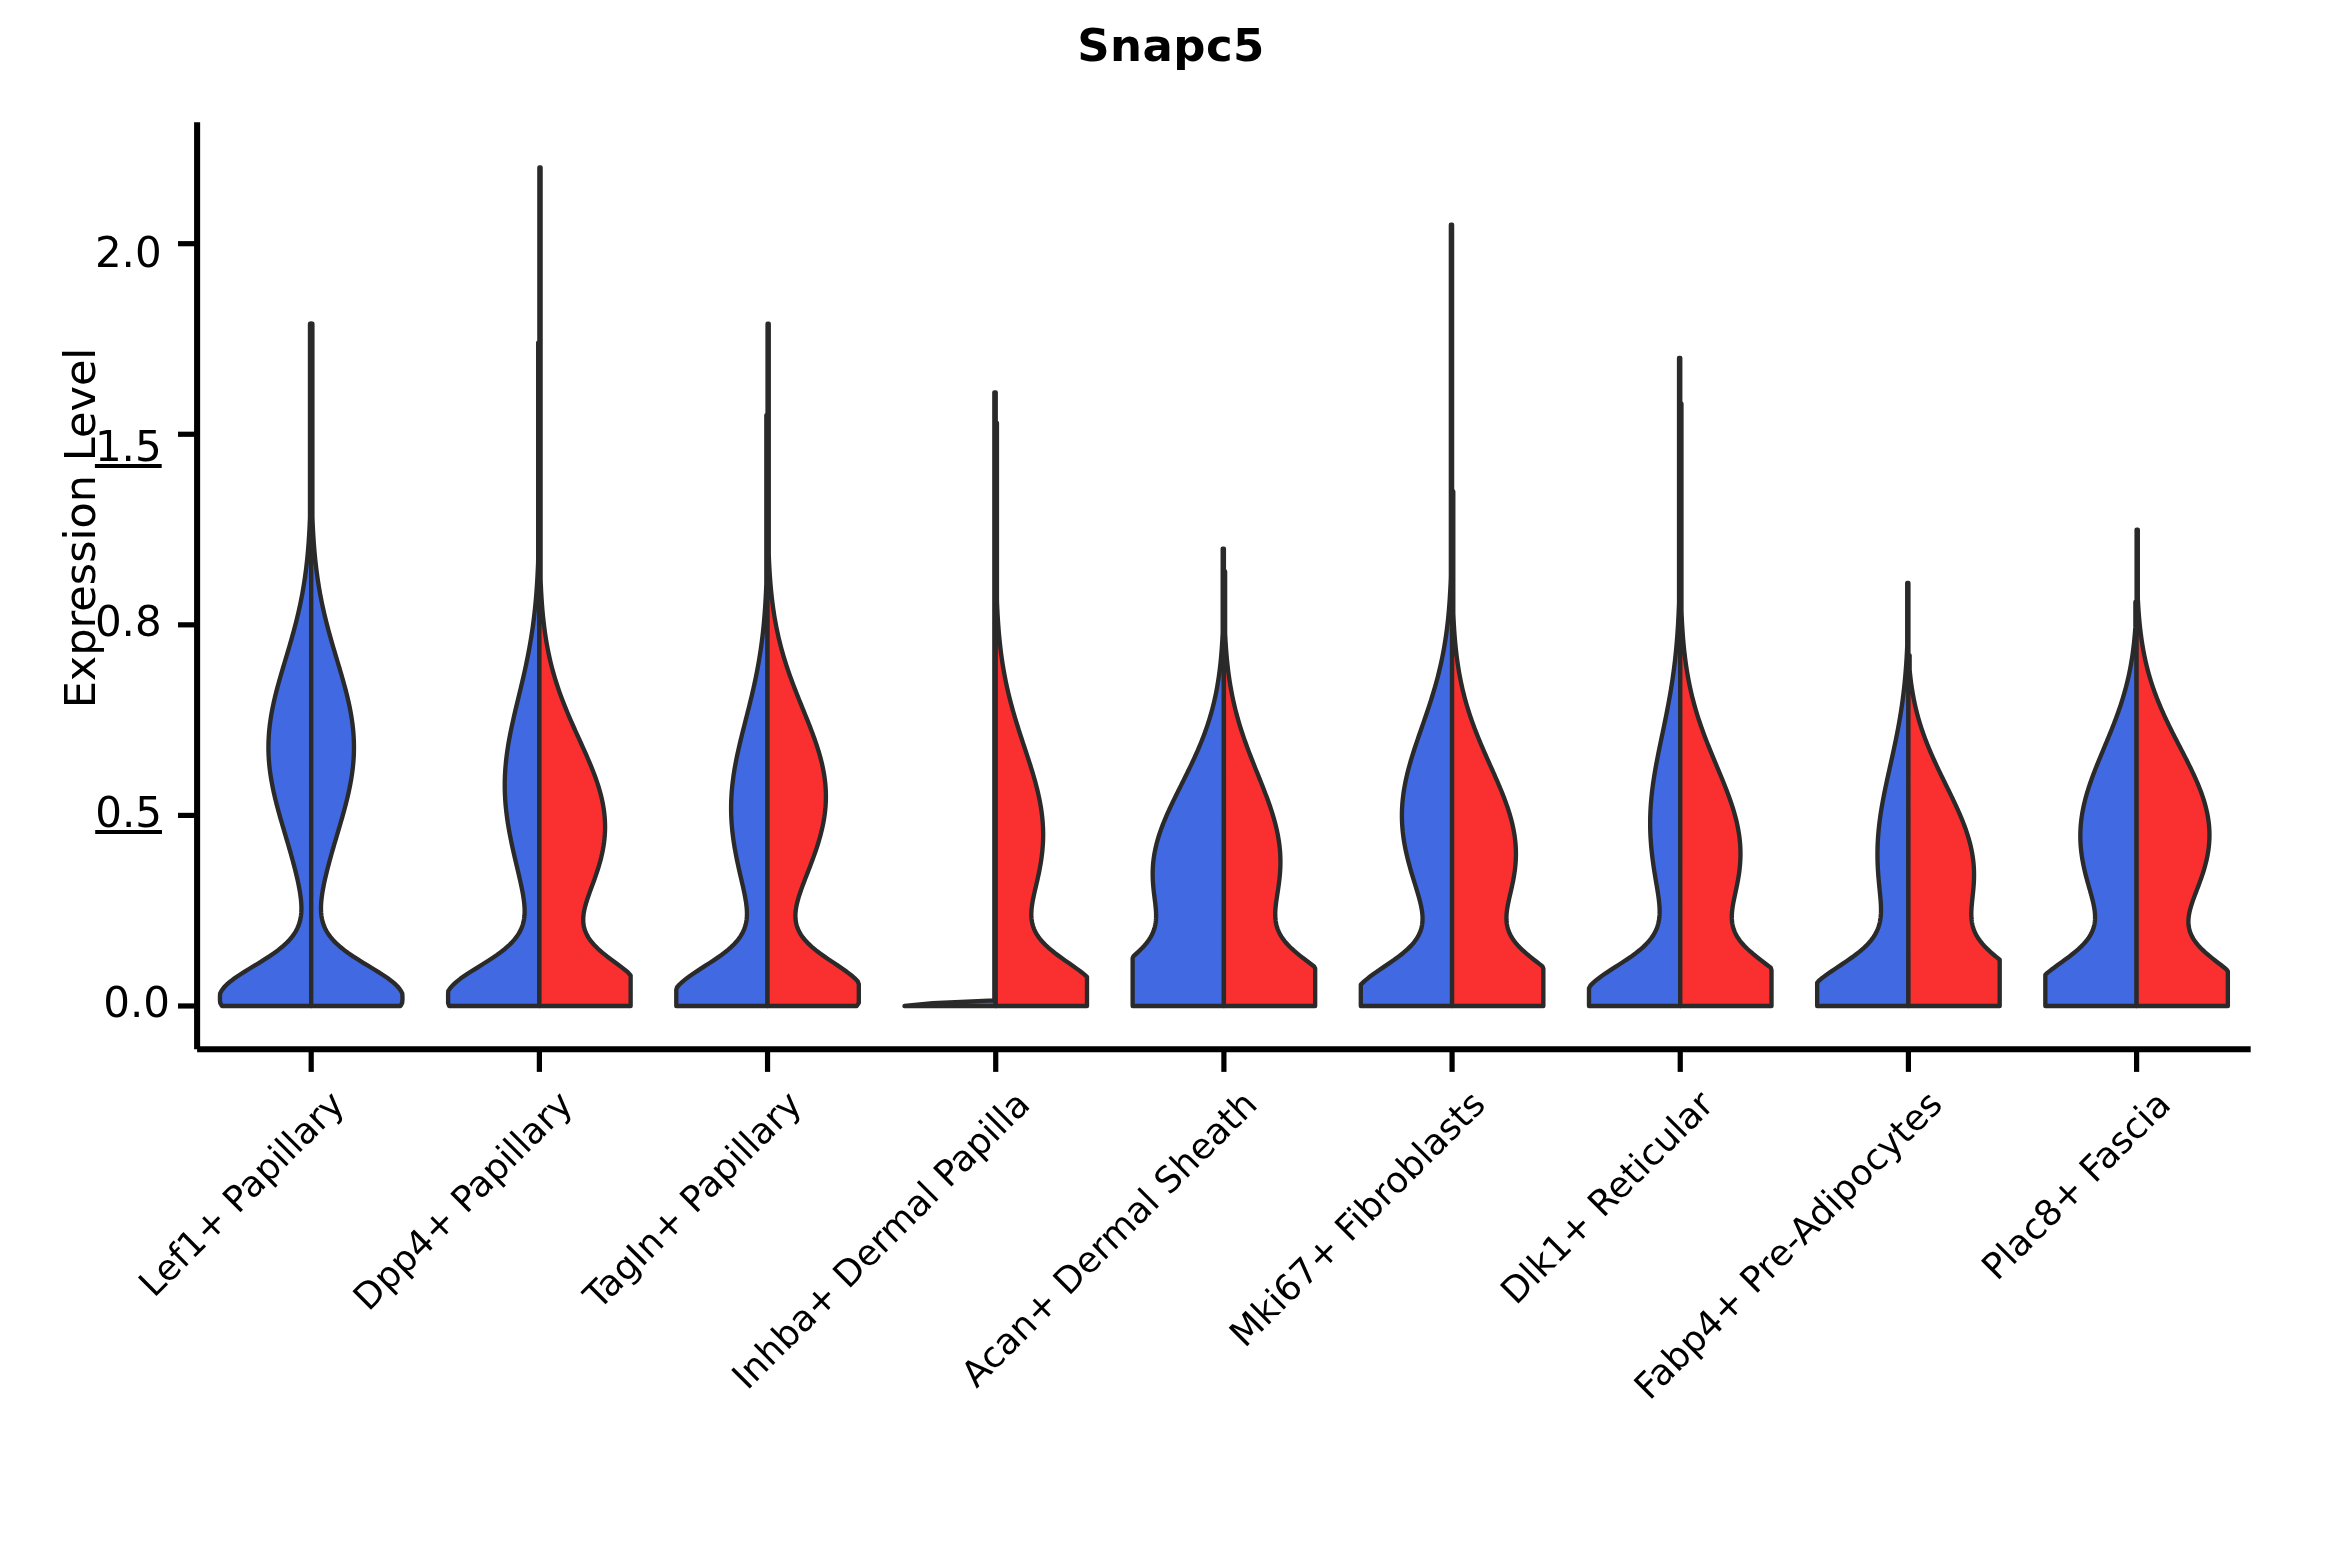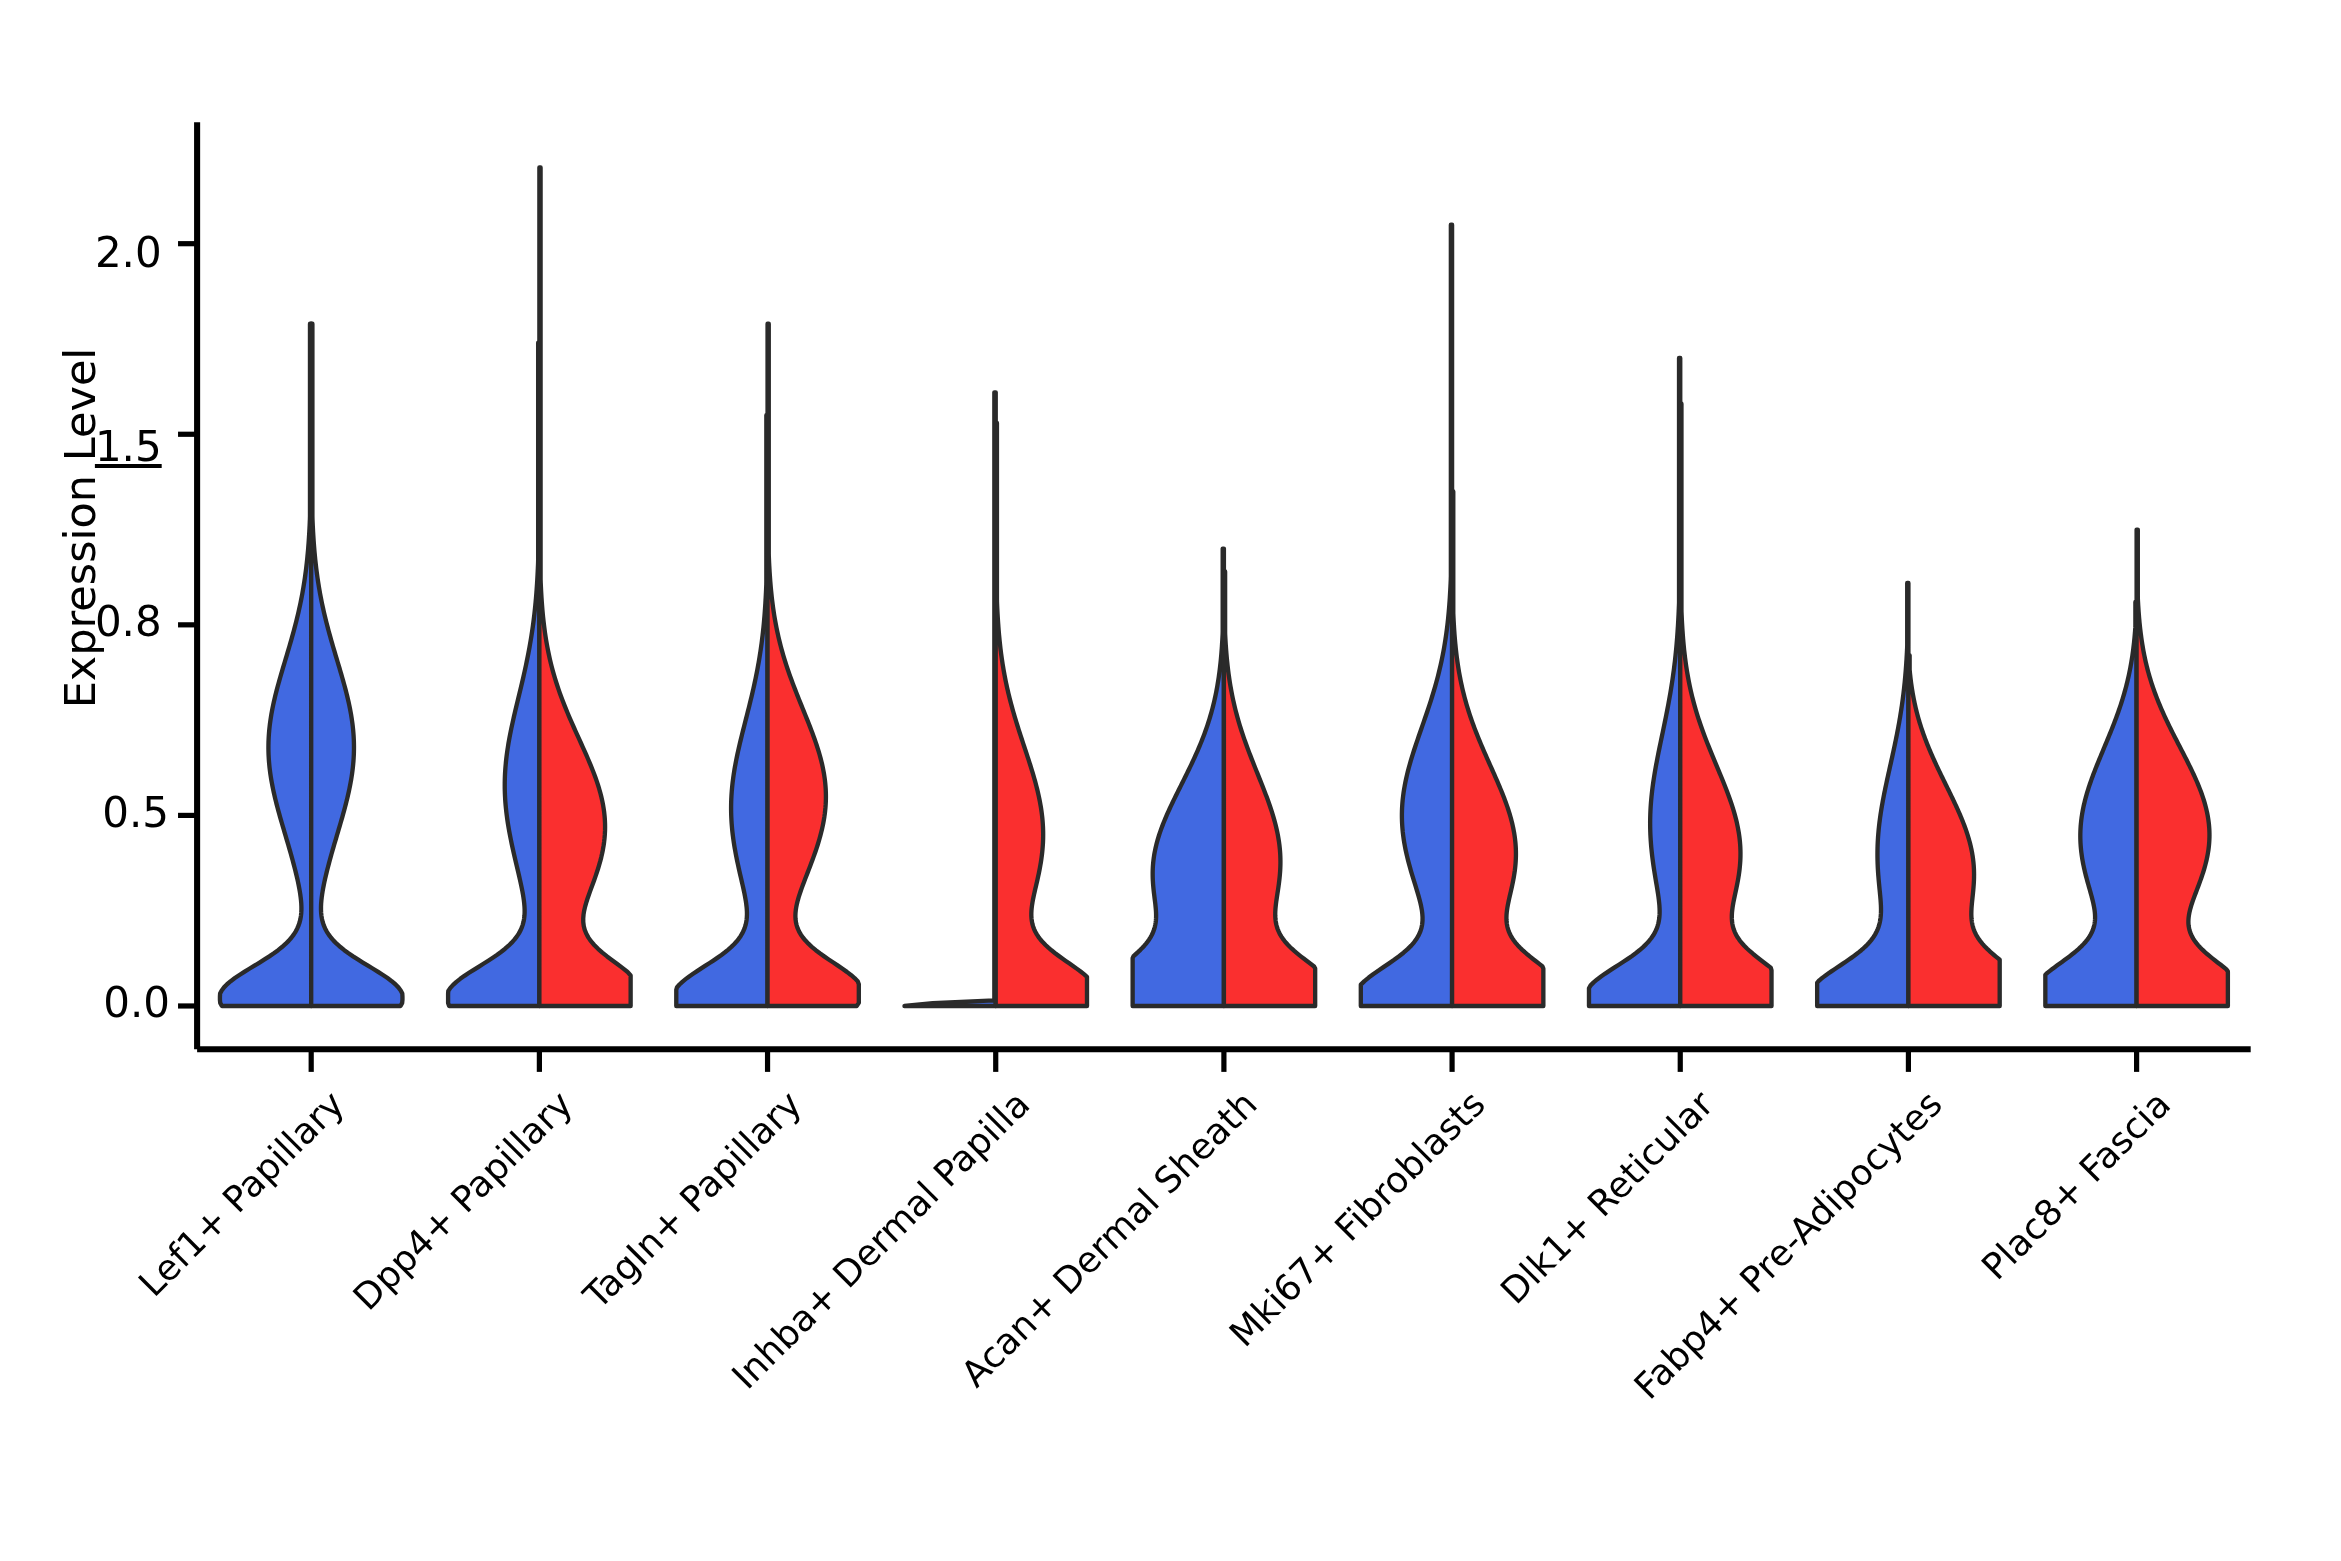--- a/index.html
+++ b/index.html
@@ -28,20 +28,21 @@
     transform:rotate(-45deg);
     text-align:right;
   }
   .xtick-wrap{position:absolute;}
 </style>
 </head>
 <body>
 
 <div id="root">
 
+  <div id="title">Snapc5</div>
 
   <div id="ylabel">Expression Level</div>
 
   <svg id="plot-svg" width="2342" height="1561" viewBox="0 0 2700 1800">
     <g id="violins-layer">
         <path d="M 358.55555555555554 1160 L 255.56 1160.00 L 253.64 1156.42 L 253.31 1152.85 L 253.31 1149.27 L 253.51 1145.70 L 255.34 1142.12 L 258.04 1138.54 L 261.54 1134.97 L 265.74 1131.39 L 270.52 1127.82 L 275.78 1124.24 L 281.38 1120.66 L 287.20 1117.09 L 293.11 1113.51 L 299.00 1109.94 L 304.75 1106.36 L 310.29 1102.79 L 315.52 1099.21 L 320.40 1095.63 L 324.87 1092.06 L 328.91 1088.48 L 332.50 1084.91 L 335.65 1081.33 L 338.35 1077.75 L 340.63 1074.18 L 342.51 1070.60 L 344.03 1067.03 L 345.21 1063.45 L 346.10 1059.87 L 346.71 1056.30 L 347.09 1052.72 L 347.26 1049.15 L 347.26 1045.57 L 347.11 1041.99 L 346.82 1038.42 L 346.43 1034.84 L 345.95 1031.27 L 345.38 1027.69 L 344.75 1024.11 L 344.06 1020.54 L 343.31 1016.96 L 342.53 1013.39 L 341.70 1009.81 L 340.84 1006.23 L 339.95 1002.66 L 339.04 999.08 L 338.09 995.51 L 337.13 991.93 L 336.14 988.36 L 335.14 984.78 L 334.12 981.20 L 333.09 977.63 L 332.05 974.05 L 331.00 970.48 L 329.95 966.90 L 328.89 963.32 L 327.83 959.75 L 326.77 956.17 L 325.71 952.60 L 324.67 949.02 L 323.63 945.44 L 322.61 941.87 L 321.61 938.29 L 320.62 934.72 L 319.66 931.14 L 318.72 927.56 L 317.81 923.99 L 316.93 920.41 L 316.09 916.84 L 315.29 913.26 L 314.52 909.68 L 313.80 906.11 L 313.12 902.53 L 312.49 898.96 L 311.91 895.38 L 311.38 891.81 L 310.91 888.23 L 310.49 884.65 L 310.13 881.08 L 309.83 877.50 L 309.59 873.93 L 309.41 870.35 L 309.29 866.77 L 309.23 863.20 L 309.24 859.62 L 309.31 856.05 L 309.44 852.47 L 309.63 848.89 L 309.88 845.32 L 310.19 841.74 L 310.56 838.17 L 310.99 834.59 L 311.48 831.01 L 312.02 827.44 L 312.61 823.86 L 313.25 820.29 L 313.94 816.71 L 314.67 813.13 L 315.45 809.56 L 316.27 805.98 L 317.12 802.41 L 318.01 798.83 L 318.93 795.25 L 319.88 791.68 L 320.85 788.10 L 321.85 784.53 L 322.87 780.95 L 323.90 777.38 L 324.95 773.80 L 326.00 770.22 L 327.07 766.65 L 328.14 763.07 L 329.21 759.50 L 330.28 755.92 L 331.34 752.34 L 332.40 748.77 L 333.45 745.19 L 334.49 741.62 L 335.52 738.04 L 336.53 734.46 L 337.52 730.89 L 338.50 727.31 L 339.45 723.74 L 340.39 720.16 L 341.30 716.58 L 342.19 713.01 L 343.05 709.43 L 343.88 705.86 L 344.69 702.28 L 345.47 698.70 L 346.23 695.13 L 346.95 691.55 L 347.65 687.98 L 348.32 684.40 L 348.96 680.83 L 349.57 677.25 L 350.16 673.67 L 350.72 670.10 L 351.25 666.52 L 351.75 662.95 L 352.23 659.37 L 352.68 655.79 L 353.11 652.22 L 353.51 648.64 L 353.89 645.07 L 354.25 641.49 L 354.58 637.91 L 354.90 634.34 L 355.19 630.76 L 355.47 627.19 L 355.72 623.61 L 355.96 620.03 L 356.18 616.46 L 356.39 612.88 L 356.58 609.31 L 356.76 605.73 L 356.92 602.15 L 357.07 598.58 L 357.16 595.00 L 357.16 591.43 L 357.16 587.85 L 357.16 584.27 L 357.16 580.70 L 357.16 577.12 L 357.16 573.55 L 357.16 569.97 L 357.16 566.40 L 357.16 562.82 L 357.16 559.24 L 357.16 555.67 L 357.16 552.09 L 357.16 548.52 L 357.16 544.94 L 357.16 541.36 L 357.16 537.79 L 357.16 534.21 L 357.16 530.64 L 357.16 527.06 L 357.16 523.48 L 357.16 519.91 L 357.16 516.33 L 357.16 512.76 L 357.16 509.18 L 357.16 505.60 L 357.16 502.03 L 357.16 498.45 L 357.16 494.88 L 357.16 491.30 L 357.16 487.72 L 357.16 484.15 L 357.16 480.57 L 357.16 477.00 L 357.16 473.42 L 357.16 469.85 L 357.16 466.27 L 357.16 462.69 L 357.16 459.12 L 357.16 455.54 L 357.16 451.97 L 357.16 448.39 L 357.16 444.81 L 357.16 441.24 L 357.16 437.66 L 357.16 434.09 L 357.16 430.51 L 357.16 426.93 L 357.16 423.36 L 357.16 419.78 L 357.16 416.21 L 357.16 412.63 L 357.16 409.05 L 357.16 405.48 L 357.16 401.90 L 357.16 398.33 L 357.16 394.75 L 357.16 391.17 L 357.16 387.60 L 357.16 384.02 L 357.16 380.45 L 357.16 376.87 L 357.16 373.29 L 358.56 373.29 L 358.56 373.29 L 358.56 1160.00 Z" fill="#4169E1" stroke="#2A2A2A" stroke-width="5" stroke-linejoin="round" stroke-linecap="round"></path>
         <path d="M 358.55555555555554 1160 L 461.55 1160.00 L 463.47 1156.42 L 463.80 1152.85 L 463.80 1149.27 L 463.60 1145.70 L 461.77 1142.12 L 459.07 1138.54 L 455.57 1134.97 L 451.37 1131.39 L 446.59 1127.82 L 441.33 1124.24 L 435.73 1120.66 L 429.91 1117.09 L 424.00 1113.51 L 418.12 1109.94 L 412.36 1106.36 L 406.82 1102.79 L 401.59 1099.21 L 396.71 1095.63 L 392.24 1092.06 L 388.20 1088.48 L 384.61 1084.91 L 381.47 1081.33 L 378.76 1077.75 L 376.48 1074.18 L 374.60 1070.60 L 373.08 1067.03 L 371.90 1063.45 L 371.02 1059.87 L 370.40 1056.30 L 370.02 1052.72 L 369.85 1049.15 L 369.85 1045.57 L 370.00 1041.99 L 370.29 1038.42 L 370.68 1034.84 L 371.16 1031.27 L 371.73 1027.69 L 372.36 1024.11 L 373.05 1020.54 L 373.80 1016.96 L 374.58 1013.39 L 375.41 1009.81 L 376.27 1006.23 L 377.16 1002.66 L 378.08 999.08 L 379.02 995.51 L 379.98 991.93 L 380.97 988.36 L 381.97 984.78 L 382.99 981.20 L 384.02 977.63 L 385.06 974.05 L 386.11 970.48 L 387.17 966.90 L 388.22 963.32 L 389.28 959.75 L 390.34 956.17 L 391.40 952.60 L 392.44 949.02 L 393.48 945.44 L 394.50 941.87 L 395.50 938.29 L 396.49 934.72 L 397.45 931.14 L 398.39 927.56 L 399.30 923.99 L 400.18 920.41 L 401.02 916.84 L 401.82 913.26 L 402.59 909.68 L 403.31 906.11 L 403.99 902.53 L 404.62 898.96 L 405.20 895.38 L 405.73 891.81 L 406.20 888.23 L 406.62 884.65 L 406.98 881.08 L 407.28 877.50 L 407.52 873.93 L 407.70 870.35 L 407.82 866.77 L 407.88 863.20 L 407.87 859.62 L 407.80 856.05 L 407.67 852.47 L 407.48 848.89 L 407.23 845.32 L 406.92 841.74 L 406.55 838.17 L 406.12 834.59 L 405.63 831.01 L 405.10 827.44 L 404.50 823.86 L 403.86 820.29 L 403.17 816.71 L 402.44 813.13 L 401.66 809.56 L 400.85 805.98 L 399.99 802.41 L 399.10 798.83 L 398.18 795.25 L 397.23 791.68 L 396.26 788.10 L 395.26 784.53 L 394.24 780.95 L 393.21 777.38 L 392.16 773.80 L 391.11 770.22 L 390.04 766.65 L 388.97 763.07 L 387.90 759.50 L 386.83 755.92 L 385.77 752.34 L 384.71 748.77 L 383.66 745.19 L 382.62 741.62 L 381.59 738.04 L 380.58 734.46 L 379.59 730.89 L 378.61 727.31 L 377.66 723.74 L 376.72 720.16 L 375.81 716.58 L 374.92 713.01 L 374.06 709.43 L 373.23 705.86 L 372.42 702.28 L 371.64 698.70 L 370.88 695.13 L 370.16 691.55 L 369.46 687.98 L 368.79 684.40 L 368.15 680.83 L 367.54 677.25 L 366.95 673.67 L 366.39 670.10 L 365.86 666.52 L 365.36 662.95 L 364.88 659.37 L 364.43 655.79 L 364.00 652.22 L 363.60 648.64 L 363.22 645.07 L 362.86 641.49 L 362.53 637.91 L 362.21 634.34 L 361.92 630.76 L 361.64 627.19 L 361.39 623.61 L 361.15 620.03 L 360.93 616.46 L 360.72 612.88 L 360.53 609.31 L 360.35 605.73 L 360.19 602.15 L 360.04 598.58 L 359.96 595.00 L 359.96 591.43 L 359.96 587.85 L 359.96 584.27 L 359.96 580.70 L 359.96 577.12 L 359.96 573.55 L 359.96 569.97 L 359.96 566.40 L 359.96 562.82 L 359.96 559.24 L 359.96 555.67 L 359.96 552.09 L 359.96 548.52 L 359.96 544.94 L 359.96 541.36 L 359.96 537.79 L 359.96 534.21 L 359.96 530.64 L 359.96 527.06 L 359.96 523.48 L 359.96 519.91 L 359.96 516.33 L 359.96 512.76 L 359.96 509.18 L 359.96 505.60 L 359.96 502.03 L 359.96 498.45 L 359.96 494.88 L 359.96 491.30 L 359.96 487.72 L 359.96 484.15 L 359.96 480.57 L 359.96 477.00 L 359.96 473.42 L 359.96 469.85 L 359.96 466.27 L 359.96 462.69 L 359.96 459.12 L 359.96 455.54 L 359.96 451.97 L 359.96 448.39 L 359.96 444.81 L 359.96 441.24 L 359.96 437.66 L 359.96 434.09 L 359.96 430.51 L 359.96 426.93 L 359.96 423.36 L 359.96 419.78 L 359.96 416.21 L 359.96 412.63 L 359.96 409.05 L 359.96 405.48 L 359.96 401.90 L 359.96 398.33 L 359.96 394.75 L 359.96 391.17 L 359.96 387.60 L 359.96 384.02 L 359.96 380.45 L 359.96 376.87 L 359.96 373.29 L 358.56 373.29 L 358.56 373.29 L 358.56 1160.00 Z" fill="#4169E1" stroke="#2A2A2A" stroke-width="5" stroke-linejoin="round" stroke-linecap="round"></path>
         <path d="M 621.6666666666666 1160 L 517.63 1160.00 L 516.42 1156.52 L 516.42 1153.05 L 516.42 1149.57 L 516.42 1146.10 L 516.64 1142.62 L 519.03 1139.14 L 522.18 1135.67 L 526.01 1132.19 L 530.41 1128.72 L 535.28 1125.24 L 540.51 1121.76 L 545.97 1118.29 L 551.55 1114.81 L 557.14 1111.34 L 562.64 1107.86 L 567.96 1104.38 L 573.03 1100.91 L 577.78 1097.43 L 582.17 1093.96 L 586.15 1090.48 L 589.72 1087.00 L 592.86 1083.53 L 595.57 1080.05 L 597.88 1076.57 L 599.79 1073.10 L 601.34 1069.62 L 602.55 1066.15 L 603.46 1062.67 L 604.09 1059.19 L 604.48 1055.72 L 604.66 1052.24 L 604.65 1048.77 L 604.49 1045.29 L 604.20 1041.81 L 603.80 1038.34 L 603.30 1034.86 L 602.73 1031.39 L 602.10 1027.91 L 601.41 1024.43 L 600.69 1020.96 L 599.94 1017.48 L 599.16 1014.01 L 598.37 1010.53 L 597.56 1007.05 L 596.75 1003.58 L 595.93 1000.10 L 595.11 996.63 L 594.29 993.15 L 593.48 989.67 L 592.68 986.20 L 591.89 982.72 L 591.11 979.25 L 590.35 975.77 L 589.61 972.29 L 588.89 968.82 L 588.19 965.34 L 587.52 961.87 L 586.87 958.39 L 586.26 954.91 L 585.68 951.44 L 585.13 947.96 L 584.62 944.49 L 584.14 941.01 L 583.70 937.53 L 583.31 934.06 L 582.95 930.58 L 582.64 927.10 L 582.37 923.63 L 582.15 920.15 L 581.97 916.68 L 581.84 913.20 L 581.76 909.72 L 581.73 906.25 L 581.74 902.77 L 581.80 899.30 L 581.91 895.82 L 582.06 892.34 L 582.26 888.87 L 582.50 885.39 L 582.80 881.92 L 583.13 878.44 L 583.51 874.96 L 583.93 871.49 L 584.38 868.01 L 584.88 864.54 L 585.42 861.06 L 585.98 857.58 L 586.59 854.11 L 587.22 850.63 L 587.88 847.16 L 588.57 843.68 L 589.28 840.20 L 590.02 836.73 L 590.78 833.25 L 591.55 829.78 L 592.34 826.30 L 593.15 822.82 L 593.96 819.35 L 594.79 815.87 L 595.62 812.40 L 596.46 808.92 L 597.29 805.44 L 598.13 801.97 L 598.97 798.49 L 599.81 795.02 L 600.64 791.54 L 601.46 788.06 L 602.27 784.59 L 603.08 781.11 L 603.87 777.63 L 604.65 774.16 L 605.41 770.68 L 606.16 767.21 L 606.90 763.73 L 607.61 760.25 L 608.31 756.78 L 608.99 753.30 L 609.65 749.83 L 610.29 746.35 L 610.90 742.87 L 611.50 739.40 L 612.08 735.92 L 612.63 732.45 L 613.16 728.97 L 613.68 725.49 L 614.17 722.02 L 614.63 718.54 L 615.08 715.07 L 615.51 711.59 L 615.92 708.11 L 616.30 704.64 L 616.67 701.16 L 617.02 697.69 L 617.35 694.21 L 617.66 690.73 L 617.95 687.26 L 618.23 683.78 L 618.49 680.31 L 618.73 676.83 L 618.96 673.35 L 619.17 669.88 L 619.37 666.40 L 619.56 662.93 L 619.73 659.45 L 619.90 655.97 L 620.05 652.50 L 620.19 649.02 L 620.27 645.55 L 620.27 642.07 L 620.27 638.59 L 620.27 635.12 L 620.27 631.64 L 620.27 628.17 L 620.27 624.69 L 620.27 621.21 L 620.27 617.74 L 620.27 614.26 L 620.27 610.78 L 620.27 607.31 L 620.27 603.83 L 620.27 600.36 L 620.27 596.88 L 620.27 593.40 L 620.27 589.93 L 620.27 586.45 L 620.27 582.98 L 620.27 579.50 L 620.27 576.02 L 620.27 572.55 L 620.27 569.07 L 620.27 565.60 L 620.27 562.12 L 620.27 558.64 L 620.27 555.17 L 620.27 551.69 L 620.27 548.22 L 620.27 544.74 L 620.27 541.26 L 620.27 537.79 L 620.27 534.31 L 620.27 530.84 L 620.27 527.36 L 620.27 523.88 L 620.27 520.41 L 620.27 516.93 L 620.27 513.46 L 620.27 509.98 L 620.27 506.50 L 620.27 503.03 L 620.27 499.55 L 620.27 496.08 L 620.27 492.60 L 620.27 489.12 L 620.27 485.65 L 620.27 482.17 L 620.27 478.70 L 620.27 475.22 L 620.27 471.74 L 620.27 468.27 L 620.27 464.79 L 620.27 461.31 L 620.27 457.84 L 620.27 454.36 L 620.27 450.89 L 620.27 447.41 L 620.27 443.93 L 620.27 440.46 L 620.27 436.98 L 620.27 433.51 L 620.27 430.03 L 620.27 426.55 L 620.27 423.08 L 620.27 419.60 L 620.27 416.13 L 620.27 412.65 L 620.27 409.17 L 620.27 405.70 L 620.27 402.22 L 620.27 398.75 L 620.27 395.27 L 621.67 395.27 L 621.67 395.27 L 621.67 1160.00 Z" fill="#4169E1" stroke="#2A2A2A" stroke-width="5" stroke-linejoin="round" stroke-linecap="round"></path>
         <path d="M 621.6666666666666 1160 L 726.91 1160.00 L 726.91 1155.61 L 726.91 1151.21 L 726.91 1146.82 L 726.91 1142.42 L 726.91 1138.03 L 726.91 1133.63 L 726.91 1129.23 L 726.91 1124.84 L 723.06 1120.44 L 717.42 1116.05 L 711.51 1111.65 L 705.56 1107.26 L 699.76 1102.87 L 694.29 1098.47 L 689.30 1094.08 L 684.90 1089.68 L 681.14 1085.29 L 678.07 1080.89 L 675.68 1076.49 L 673.95 1072.10 L 672.84 1067.70 L 672.29 1063.31 L 672.24 1058.91 L 672.60 1054.52 L 673.32 1050.13 L 674.32 1045.73 L 675.54 1041.34 L 676.93 1036.94 L 678.43 1032.55 L 680.01 1028.15 L 681.62 1023.75 L 683.24 1019.36 L 684.84 1014.97 L 686.39 1010.57 L 687.89 1006.17 L 689.31 1001.78 L 690.64 997.38 L 691.88 992.99 L 693.01 988.60 L 694.02 984.20 L 694.91 979.80 L 695.67 975.41 L 696.30 971.01 L 696.80 966.62 L 697.15 962.22 L 697.37 957.83 L 697.44 953.43 L 697.36 949.04 L 697.15 944.64 L 696.79 940.25 L 696.29 935.86 L 695.66 931.46 L 694.89 927.07 L 694.00 922.67 L 692.98 918.27 L 691.84 913.88 L 690.59 909.49 L 689.23 905.09 L 687.78 900.69 L 686.23 896.30 L 684.60 891.90 L 682.90 887.51 L 681.13 883.12 L 679.30 878.72 L 677.42 874.32 L 675.50 869.93 L 673.55 865.53 L 671.57 861.14 L 669.58 856.74 L 667.58 852.35 L 665.58 847.95 L 663.59 843.56 L 661.61 839.16 L 659.66 834.77 L 657.73 830.38 L 655.83 825.98 L 653.98 821.59 L 652.16 817.19 L 650.40 812.79 L 648.68 808.40 L 647.02 804.00 L 645.41 799.61 L 643.87 795.21 L 642.38 790.82 L 640.96 786.42 L 639.60 782.03 L 638.31 777.63 L 637.08 773.24 L 635.91 768.85 L 634.81 764.45 L 633.77 760.06 L 632.79 755.66 L 631.87 751.26 L 631.01 746.87 L 630.20 742.47 L 629.45 738.08 L 628.75 733.68 L 628.10 729.29 L 627.50 724.89 L 626.95 720.50 L 626.44 716.11 L 625.97 711.71 L 625.54 707.32 L 625.14 702.92 L 624.78 698.52 L 624.46 694.13 L 624.16 689.73 L 623.89 685.34 L 623.64 680.94 L 623.42 676.55 L 623.22 672.15 L 623.07 667.76 L 623.07 663.37 L 623.07 658.97 L 623.07 654.57 L 623.07 650.18 L 623.07 645.78 L 623.07 641.39 L 623.07 636.99 L 623.07 632.60 L 623.07 628.20 L 623.07 623.81 L 623.07 619.41 L 623.07 615.02 L 623.07 610.62 L 623.07 606.23 L 623.07 601.84 L 623.07 597.44 L 623.07 593.04 L 623.07 588.65 L 623.07 584.25 L 623.07 579.86 L 623.07 575.46 L 623.07 571.07 L 623.07 566.67 L 623.07 562.28 L 623.07 557.88 L 623.07 553.49 L 623.07 549.09 L 623.07 544.70 L 623.07 540.30 L 623.07 535.91 L 623.07 531.51 L 623.07 527.12 L 623.07 522.73 L 623.07 518.33 L 623.07 513.93 L 623.07 509.54 L 623.07 505.14 L 623.07 500.75 L 623.07 496.35 L 623.07 491.96 L 623.07 487.56 L 623.07 483.17 L 623.07 478.77 L 623.07 474.38 L 623.07 469.99 L 623.07 465.59 L 623.07 461.19 L 623.07 456.80 L 623.07 452.40 L 623.07 448.01 L 623.07 443.61 L 623.07 439.22 L 623.07 434.82 L 623.07 430.43 L 623.07 426.04 L 623.07 421.64 L 623.07 417.24 L 623.07 412.85 L 623.07 408.46 L 623.07 404.06 L 623.07 399.66 L 623.07 395.27 L 623.07 390.88 L 623.07 386.48 L 623.07 382.08 L 623.07 377.69 L 623.07 373.29 L 623.07 368.90 L 623.07 364.50 L 623.07 360.11 L 623.07 355.71 L 623.07 351.32 L 623.07 346.92 L 623.07 342.53 L 623.07 338.13 L 623.07 333.74 L 623.07 329.34 L 623.07 324.95 L 623.07 320.55 L 623.07 316.16 L 623.07 311.76 L 623.07 307.37 L 623.07 302.97 L 623.07 298.58 L 623.07 294.18 L 623.07 289.79 L 623.07 285.39 L 623.07 281.00 L 623.07 276.60 L 623.07 272.21 L 623.07 267.81 L 623.07 263.42 L 623.07 259.02 L 623.07 254.63 L 623.07 250.23 L 623.07 245.84 L 623.07 241.45 L 623.07 237.05 L 623.07 232.65 L 623.07 228.26 L 623.07 223.87 L 623.07 219.47 L 623.07 215.07 L 623.07 210.68 L 623.07 206.29 L 623.07 201.89 L 623.07 197.49 L 623.07 193.10 L 621.67 193.10 L 621.67 193.10 L 621.67 1160.00 Z" fill="#FA2F2F" stroke="#2A2A2A" stroke-width="5" stroke-linejoin="round" stroke-linecap="round"></path>
         <path d="M 884.7777777777777 1160 L 779.53 1160.00 L 779.53 1156.90 L 779.53 1153.81 L 779.53 1150.71 L 779.53 1147.61 L 779.53 1144.52 L 779.53 1141.42 L 780.42 1138.32 L 783.22 1135.23 L 786.53 1132.13 L 790.30 1129.04 L 794.44 1125.94 L 798.88 1122.84 L 803.53 1119.75 L 808.31 1116.65 L 813.15 1113.55 L 817.95 1110.46 L 822.67 1107.36 L 827.23 1104.26 L 831.58 1101.17 L 835.69 1098.07 L 839.51 1094.97 L 843.01 1091.88 L 846.19 1088.78 L 849.03 1085.68 L 851.53 1082.59 L 853.70 1079.49 L 855.55 1076.40 L 857.09 1073.30 L 858.34 1070.20 L 859.32 1067.11 L 860.06 1064.01 L 860.57 1060.91 L 860.88 1057.82 L 861.02 1054.72 L 861.00 1051.62 L 860.84 1048.53 L 860.57 1045.43 L 860.20 1042.33 L 859.75 1039.24 L 859.24 1036.14 L 858.66 1033.04 L 858.05 1029.95 L 857.40 1026.85 L 856.72 1023.75 L 856.02 1020.66 L 855.32 1017.56 L 854.60 1014.47 L 853.88 1011.37 L 853.17 1008.27 L 852.46 1005.18 L 851.76 1002.08 L 851.08 998.98 L 850.41 995.89 L 849.75 992.79 L 849.12 989.69 L 848.50 986.60 L 847.91 983.50 L 847.35 980.40 L 846.81 977.31 L 846.29 974.21 L 845.81 971.11 L 845.36 968.02 L 844.94 964.92 L 844.56 961.83 L 844.21 958.73 L 843.89 955.63 L 843.62 952.54 L 843.37 949.44 L 843.17 946.34 L 843.01 943.25 L 842.88 940.15 L 842.79 937.05 L 842.75 933.96 L 842.74 930.86 L 842.77 927.76 L 842.84 924.67 L 842.95 921.57 L 843.10 918.47 L 843.29 915.38 L 843.52 912.28 L 843.79 909.19 L 844.09 906.09 L 844.43 902.99 L 844.80 899.90 L 845.21 896.80 L 845.65 893.70 L 846.12 890.61 L 846.62 887.51 L 847.16 884.41 L 847.72 881.32 L 848.30 878.22 L 848.92 875.12 L 849.55 872.03 L 850.21 868.93 L 850.89 865.83 L 851.58 862.74 L 852.30 859.64 L 853.02 856.55 L 853.77 853.45 L 854.52 850.35 L 855.28 847.26 L 856.06 844.16 L 856.83 841.06 L 857.62 837.97 L 858.41 834.87 L 859.20 831.77 L 859.99 828.68 L 860.77 825.58 L 861.56 822.48 L 862.34 819.39 L 863.12 816.29 L 863.89 813.19 L 864.65 810.10 L 865.41 807.00 L 866.15 803.91 L 866.89 800.81 L 867.61 797.71 L 868.32 794.62 L 869.01 791.52 L 869.69 788.42 L 870.36 785.33 L 871.01 782.23 L 871.64 779.13 L 872.26 776.04 L 872.86 772.94 L 873.44 769.84 L 874.00 766.75 L 874.55 763.65 L 875.08 760.55 L 875.59 757.46 L 876.08 754.36 L 876.56 751.27 L 877.02 748.17 L 877.46 745.07 L 877.88 741.98 L 878.28 738.88 L 878.67 735.78 L 879.04 732.69 L 879.39 729.59 L 879.73 726.49 L 880.05 723.40 L 880.35 720.30 L 880.64 717.20 L 880.91 714.11 L 881.17 711.01 L 881.42 707.91 L 881.65 704.82 L 881.87 701.72 L 882.08 698.62 L 882.28 695.53 L 882.46 692.43 L 882.63 689.34 L 882.79 686.24 L 882.95 683.14 L 883.09 680.05 L 883.22 676.95 L 883.34 673.85 L 883.38 670.76 L 883.38 667.66 L 883.38 664.56 L 883.38 661.47 L 883.38 658.37 L 883.38 655.27 L 883.38 652.18 L 883.38 649.08 L 883.38 645.98 L 883.38 642.89 L 883.38 639.79 L 883.38 636.70 L 883.38 633.60 L 883.38 630.50 L 883.38 627.41 L 883.38 624.31 L 883.38 621.21 L 883.38 618.12 L 883.38 615.02 L 883.38 611.92 L 883.38 608.83 L 883.38 605.73 L 883.38 602.63 L 883.38 599.54 L 883.38 596.44 L 883.38 593.34 L 883.38 590.25 L 883.38 587.15 L 883.38 584.06 L 883.38 580.96 L 883.38 577.86 L 883.38 574.77 L 883.38 571.67 L 883.38 568.57 L 883.38 565.48 L 883.38 562.38 L 883.38 559.28 L 883.38 556.19 L 883.38 553.09 L 883.38 549.99 L 883.38 546.90 L 883.38 543.80 L 883.38 540.70 L 883.38 537.61 L 883.38 534.51 L 883.38 531.42 L 883.38 528.32 L 883.38 525.22 L 883.38 522.13 L 883.38 519.03 L 883.38 515.93 L 883.38 512.84 L 883.38 509.74 L 883.38 506.64 L 883.38 503.55 L 883.38 500.45 L 883.38 497.35 L 883.38 494.26 L 883.38 491.16 L 883.38 488.06 L 883.38 484.97 L 883.38 481.87 L 883.38 478.77 L 884.78 478.77 L 884.78 478.77 L 884.78 1160.00 Z" fill="#4169E1" stroke="#2A2A2A" stroke-width="5" stroke-linejoin="round" stroke-linecap="round"></path>
@@ -74,21 +75,21 @@
         <line x1="1411" y1="1210" x2="1411" y2="1236" stroke="#000000" stroke-width="6"></line>
         <line x1="1674.1111111111109" y1="1210" x2="1674.1111111111109" y2="1236" stroke="#000000" stroke-width="6"></line>
         <line x1="1937.2222222222222" y1="1210" x2="1937.2222222222222" y2="1236" stroke="#000000" stroke-width="6"></line>
         <line x1="2200.333333333333" y1="1210" x2="2200.333333333333" y2="1236" stroke="#000000" stroke-width="6"></line>
         <line x1="2463.4444444444443" y1="1210" x2="2463.4444444444443" y2="1236" stroke="#000000" stroke-width="6"></line>
       </g>
   </svg>
 
   <div id="ytick-labels">
       <div class="ytick-label" style="left: 23px; top: 978px;">0.0</div>
-      <div class="ytick-label" style="left: 22px; top: 788px;">0.5</div>
+      <div class="ytick-label" style="left: 15px; top: 788px; text-decoration: underline;">0.5</div>
       <div class="ytick-label" style="left: 14.7px; top: 597px;">0.8</div>
       <div class="ytick-label" style="left: 14.7px; top: 422px; text-decoration: underline;">1.5</div>
       <div class="ytick-label" style="left: 14.7px; top: 228px;">2.0</div>
     </div>
   <div id="xtick-labels">
       <div class="xtick-wrap" style="left: 323px; top: 1083px;">
         <div class="xtick-label" style="right: 0px; position: absolute; top: 0px;">Lef1+ Papillary</div>
       </div>
       <div class="xtick-wrap" style="left: 551px; top: 1083px;">
         <div class="xtick-label" style="right: 0px; position: absolute; top: 0px;">Dpp4+ Papillary</div>

